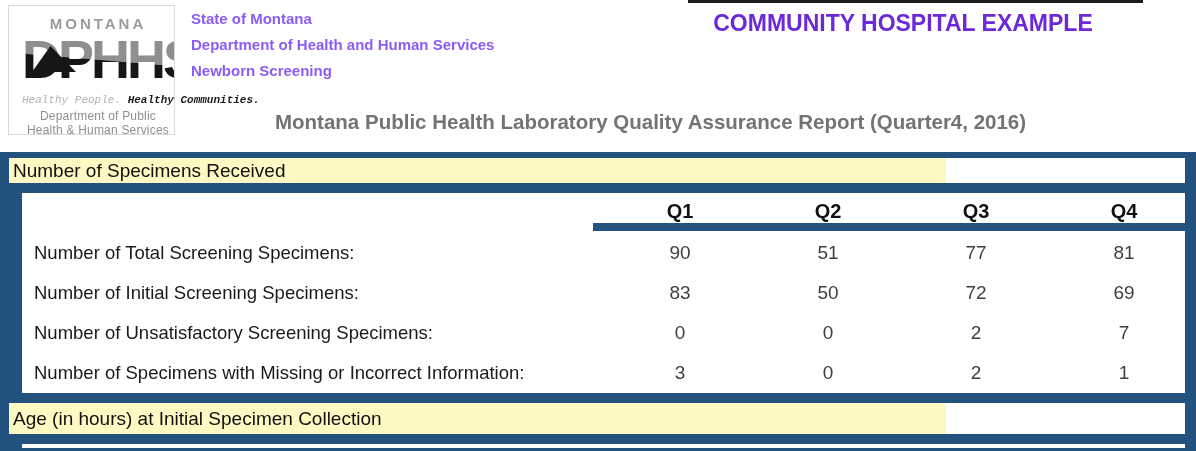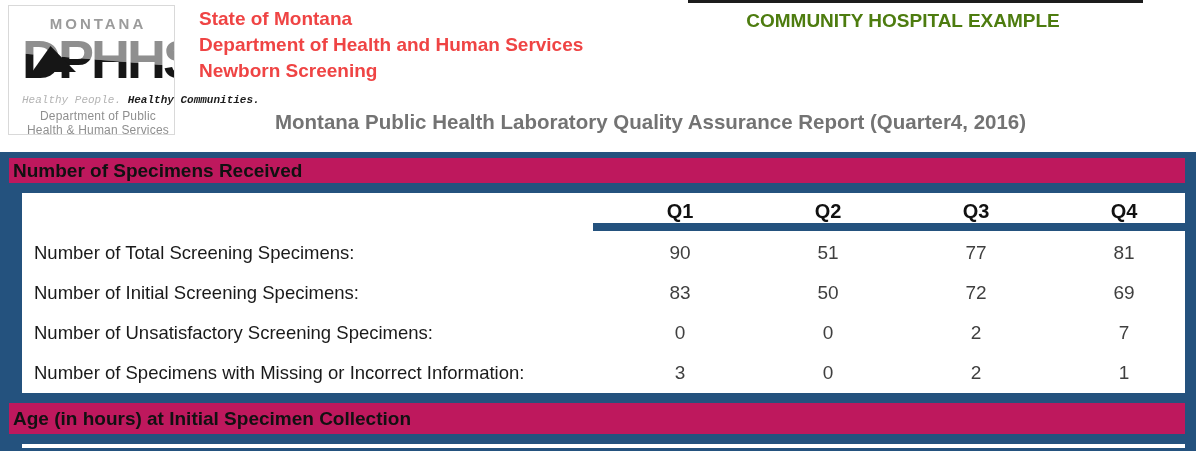--- a/index.html
+++ b/index.html
@@ -27,35 +27,35 @@
   .dp-black{color:#161616;clip-path:polygon(0 38%,100% 58%,100% 100%,0 100%);}
   .dp-peak{position:absolute;left:10px;top:16px;width:44px;height:26px;
     background:#161616;clip-path:polygon(42% 0,100% 100%,0 100%);}
   .logo-tagline{margin-top:2px;font-family:Liberation Mono, monospace;
     font-style:italic;font-size:11px;white-space:nowrap;}
   .tag-light{color:#b3b3b3;}
   .tag-bold{color:#1d1d1d;font-weight:bold;}
   .logo-caption{margin-top:3px;font-size:12px;color:#8f8f8f;letter-spacing:.2px;}
 
   
-  .agency-block{left:186px;top:6px;font-size:19px;font-weight:bold;color:#ef4444;
+  .agency-block{left:178px;top:6px;font-size:15px;font-weight:bold;color:#8b5cf6;
     line-height:26px;}
   .example-title{left:660px;top:10px;width:460px;text-align:center;
-    font-size:19px;font-weight:bold;color:#4d7c0f;}
+    font-size:23px;font-weight:bold;color:#6d28d9;}
   .report-title{left:262px;top:110px;width:870px;
     font-size:20.5px;font-weight:bold;color:#737373;}
 
   
   .navy{background:#24527E;}
   .tbl-top{left:0;top:152px;width:1196px;height:6px;}
   .tbl-left{left:0;top:152px;width:9px;height:299px;}
   .tbl-right{left:1185px;top:152px;width:11px;height:299px;}
 
-  .sec-row{left:9px;width:1176px;background:#be185d;color:#111;
-    font-weight:bold;font-size:19px;padding-left:4px;box-sizing:border-box;}
+  .sec-row{left:9px;width:937px;background:#fef9c3;color:#111;
+    font-weight:normal;font-size:19px;padding-left:4px;box-sizing:border-box;}
   .sec1{top:158px;height:25px;line-height:25px;}
   .bar1{left:9px;top:183px;width:1176px;height:10px;}
   .bar2{left:9px;top:393px;width:1176px;height:10px;}
   .sec2{top:403px;height:31px;line-height:31px;}
   .bar3{left:9px;top:434px;width:1176px;height:10px;}
   .bar4{left:9px;top:448px;width:1176px;height:3px;}
 
   
   .qcols{left:593px;width:592px;display:flex;}
   .qcols > div{width:148px;text-align:center;}

